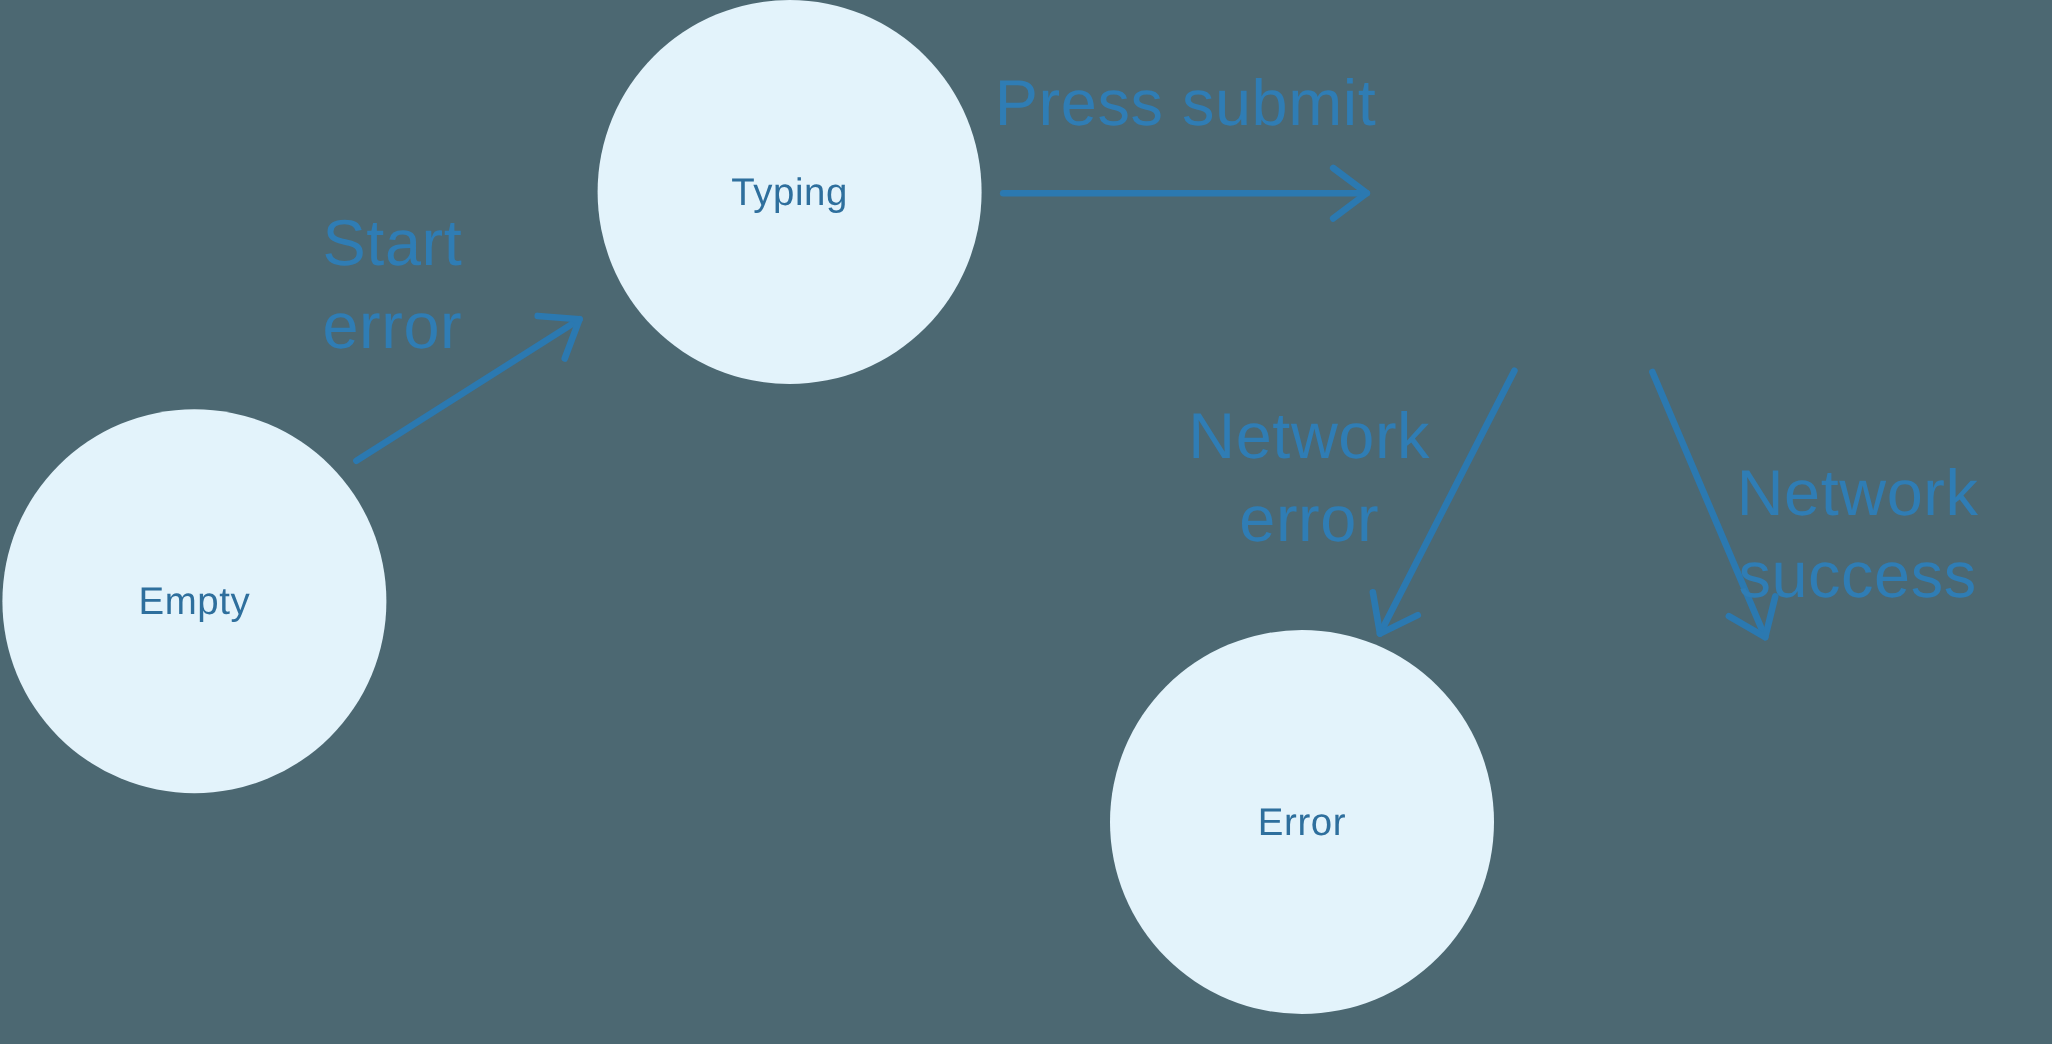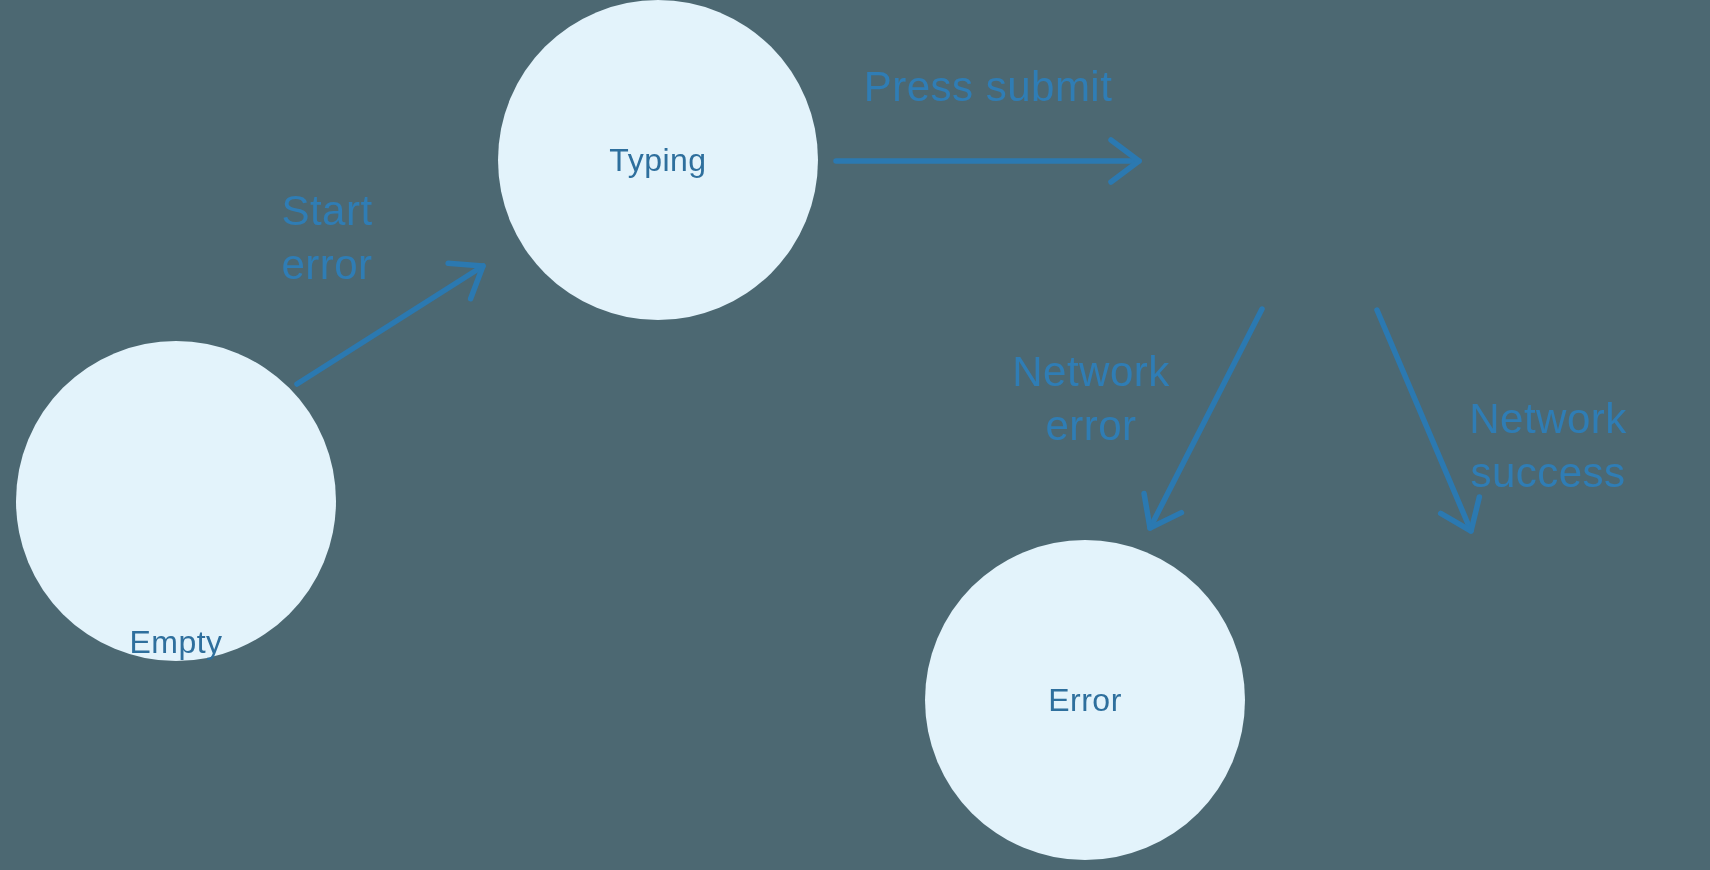--- a/index.html
+++ b/index.html
@@ -33,31 +33,31 @@
     align-items: center;
     justify-content: center;
   }
   .state-node .node-label {
     color: #2e6f9d;
     font-size: 32px;
     font-weight: 500;
     letter-spacing: 0.5px;
     white-space: nowrap;
   }
-  .node-empty      { left: 16px;    top: 341px; align-items: flex-end; }
+  .node-empty      { left: 2px;    top: 341px; }
   .node-typing     { left: 498px;  top: 0px;   }
   .node-submitting { left: 1162px; top: 0px;   }
-  .node-error      { left: 925px;  top: 540px; text-align: right; }
+  .node-error      { left: 925px;  top: 525px; text-align: right; }
   .node-success    { left: 1387px; top: 547px; }
 
   .edge-label {
     position: absolute;
     transform: translate(-50%, -50%);
     color: #2f7db5;
-    font-size: 42px;
+    font-size: 54px;
     font-weight: 500;
     letter-spacing: 0.5px;
     line-height: 1.28;
     text-align: center;
   }
   .label-start-typing    { left: 327px;  top: 238px; width: 170px; }
   .label-press-submit    { left: 988px;  top: 87px;  white-space: nowrap; }
   .label-network-error   { left: 1091px; top: 399px; width: 215px; }
   .label-network-success { left: 1548px; top: 398px; width: 215px; margin-top: 48px; }
 </style>

